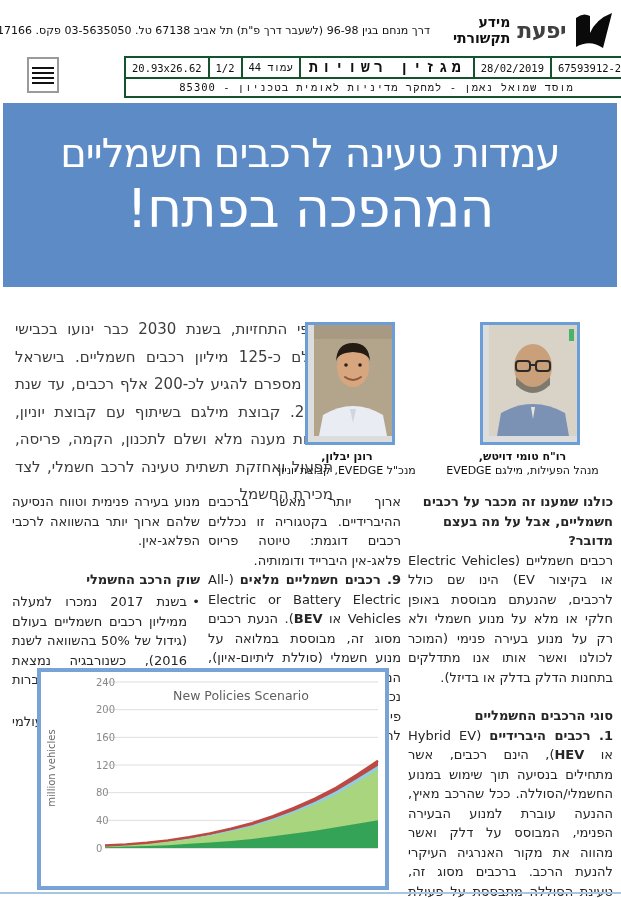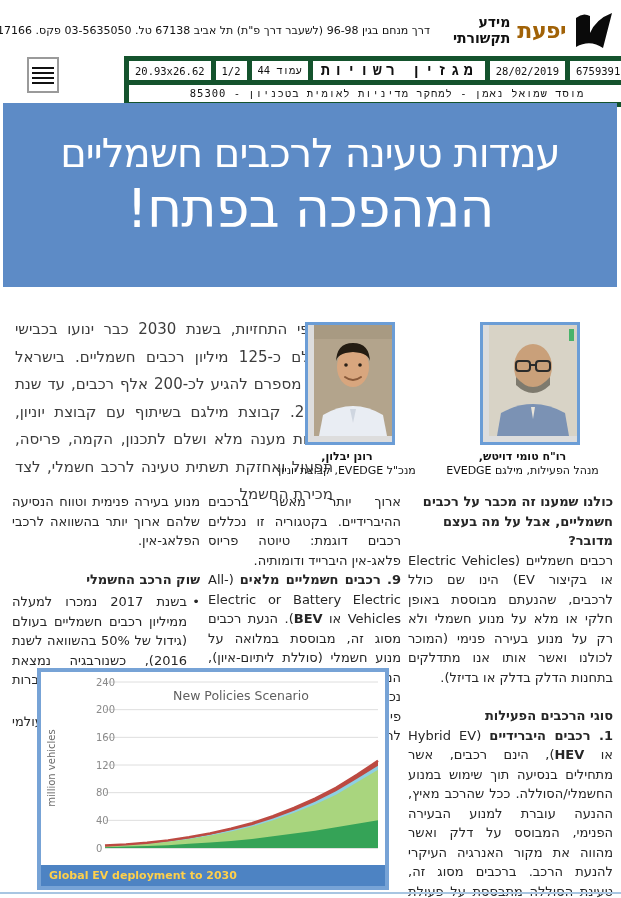--- a/index.html
+++ b/index.html
@@ -3,33 +3,33 @@
 <meta charset="utf-8">
 <style>
   html,body{margin:0;padding:0;background:#fff;}
   .page{position:relative;width:621px;height:898px;background:#fff;overflow:hidden;
         font-family:"DejaVu Sans","Liberation Sans",sans-serif;direction:rtl;color:#222;}
 
   
   .masthead{position:absolute;top:8px;right:6px;left:6px;height:44px;
             display:flex;align-items:center;gap:7px;}
   .logo-mark{flex:0 0 auto;}
-  .brand{font-size:22px;font-weight:bold;color:#a16207;letter-spacing:-0.5px;}
+  .brand{font-size:22px;font-weight:bold;color:#404040;letter-spacing:-0.5px;}
   .brand-sub{font-size:14px;font-weight:bold;color:#111;margin-left:16px;}
   .addr{font-size:11px;color:#111;white-space:nowrap;}
 
   
   .doc-icon{position:absolute;top:57px;left:27px;width:22px;height:26px;border:2px solid #9a9a9a;
             background:#fff;display:flex;flex-direction:column;justify-content:center;gap:3px;padding:3px 3px;box-sizing:content-box;}
   .doc-icon i{display:block;height:2px;background:#111;}
 
   
   .meta-table{position:absolute;top:56px;left:124px;border-collapse:collapse;direction:rtl;
               font-family:"DejaVu Sans Mono","Liberation Mono",monospace;font-size:10.5px;color:#111;}
-  .meta-table td{border:5px solid #14532d;padding:2px 6px;white-space:nowrap;text-align:center;}
+  .meta-table td{border:2px solid #14532d;padding:2px 6px;white-space:nowrap;text-align:center;}
   .meta-table .pub-cell{font-size:15px;font-weight:bold;letter-spacing:4px;padding:0 8px;}
   .meta-table .src-cell{font-size:10.5px;letter-spacing:1px;}
 
   
   .banner{position:absolute;top:103px;left:3px;right:4px;height:184px;text-align:center;color:#fff;font-weight:normal;}
   .banner .l1{font-size:40px;line-height:1.3;padding-top:24px;letter-spacing:-1px;}
   .banner .l2{font-size:54px;line-height:1.1;letter-spacing:-1px;}
 
   
   .intro{position:absolute;top:316px;left:15px;width:318px;margin:0;
@@ -144,21 +144,21 @@
     </svg>
   </figure>
   <figcaption class="caption caption-left">
     <span class="nm">רונן יבלון,</span>
     <span class="rl">מנכ"ל EVEDGE, קבוצת יוניון</span>
   </figcaption>
 
   <div class="col col-right">
       <div class="blk heading"><span class="b">כולנו שמענו זה מכבר על רכבים חשמליים, אבל על מה בעצם מדובר?</span></div>
       <div class="blk para"><span>רכבים חשמליים (Electric Vehicles או בקיצור EV) הינו שם כולל לרכבים, שהנעתם מבוססת באופן חלקי או מלא על מנוע חשמלי ולא רק על מנוע בעירה פנימי (המוכר לכולנו ואשר אותו אנו מתדלקים בתחנות הדלק בדלק או בדיזל).</span></div>
-      <div class="blk heading gap"><span class="b">סוגי הרכבים הפעילות</span></div>
+      <div class="blk heading gap"><span class="b">סוגי הרכבים החשמליים</span></div>
       <div class="blk para"><span class="b">1. רכבים היברידיים</span><span> (Hybrid EV או </span><span class="b">HEV</span><span>), הינם רכבים, אשר מתחילים בנסיעה תוך שימוש במנוע החשמלי/הסוללה. ככל שהרכב מאיץ, ההנעה עוברת למנוע הבעירה הפנימי, המבוסס על דלק ואשר מהווה את מקור האנרגיה העיקרי להנעת הרכב. ברכבים מסוג זה, טעינת הסוללה מתבססת על פעולת בלימת הרכב ומקור החשמל אינו חיצוני. בקטגוריה זו נכללים רכבים דוגמת: טיוטה קאמרי היברייד ודומותיה.</span></div>
     </div>
   <div class="col col-mid">
       <div class="blk para"><span>ארוך יותר מאשר ברכבים ההיברידיים. בקטגוריה זו נכללים רכבים דוגמת: טיוטה פריוס פלאג-אין היברייד ודומותיה.</span></div>
       <div class="blk para"><span class="b">9. רכבים חשמליים מלאים</span><span> (All-Electric or Battery Electric Vehicles או </span><span class="b">BEV</span><span>). הנעת רכבים מסוג זה, מבוססת במלואה על מנוע חשמלי (סוללת ליתיום-איון), הנטען בעמדת טעינה. בקטגוריה זו נכללים רכבים דוגמת: ניסן ליף, פיאט e500, טסלה דגם S ואחרים. לרכבים אלה כאמור, אין כלל</span></div>
     </div>
   <div class="col col-left">
       <div class="blk para"><span>מנוע בעירה פנימית וטווח הנסיעה שלהם ארוך יותר בהשוואה לרכבי הפלאג-אין.</span></div>
       <div class="blk heading gap"><span class="b">שוק הרכב החשמלי</span></div>
       <div class="blk bullet"><span class="marker">•</span><span>בשנת 2017 נמכרו למעלה ממיליון רכבים חשמליים בעולם (גידול של 50% בהשוואה לשנת 2016), כשנורבגיה נמצאת בראש מחנה המדינות העוברות לרכבים חשמליים.</span></div>
@@ -184,18 +184,17 @@
           <text x="55" y="151.83333333333334" text-anchor="end" font-size="10" fill="#8a8a8a">40</text>
           <line x1="64" x2="337" y1="176" y2="176" stroke="#c2c2c2" stroke-width="1"></line>
           <text x="55" y="179.5" text-anchor="end" font-size="10" fill="#8a8a8a">0</text>
           <path d="M64,173.51000000000002 L85,172.40333333333334 L106,170.74333333333334 L127,168.39166666666668 L148,165.21 L169,161.33666666666667 L190,156.63333333333333 L211,151.1 L232,144.18333333333334 L253,135.88333333333333 L274,126.54583333333333 L295,115.825 L316,102.68333333333334 L337,88.85 L337,176 L64,176 Z" fill="#bc4a42"></path>
           <path d="M64,173.7866666666667 L85,172.8875 L106,171.435 L127,169.22166666666666 L148,166.31666666666666 L169,162.72 L190,158.3625 L211,153.175 L232,146.60416666666666 L253,138.65 L274,129.65833333333333 L295,119.28333333333333 L316,106.83333333333333 L337,93.69166666666666 L337,176 L64,176 Z" fill="#8ed0e2"></path>
           <path d="M64,173.925 L85,173.23333333333332 L106,171.85 L127,169.775 L148,167.00833333333333 L169,163.55 L190,159.4 L211,154.55833333333334 L232,148.33333333333334 L253,140.725 L274,132.425 L295,122.74166666666666 L316,110.29166666666667 L337,97.84166666666667 L337,176 L64,176 Z" fill="#a9d57e"></path>
           <path d="M64,175.30833333333334 L85,174.61666666666667 L106,173.925 L127,173.23333333333332 L148,171.85 L169,170.46666666666667 L190,169.08333333333334 L211,167.00833333333333 L232,164.24166666666667 L253,161.475 L274,158.70833333333334 L295,155.25 L316,151.79166666666666 L337,148.33333333333334 L337,176 L64,176 Z" fill="#35a357"></path>
           <path d="M64,173.51000000000002 L85,172.40333333333334 L106,170.74333333333334 L127,168.39166666666668 L148,165.21 L169,161.33666666666667 L190,156.63333333333333 L211,151.1 L232,144.18333333333334 L253,135.88333333333333 L274,126.54583333333333 L295,115.825 L316,102.68333333333334 L337,88.85" fill="none" stroke="#bc4a42" stroke-width="2.4" stroke-linejoin="round"></path>
         </svg>
     </div>
-    <div class="chart-caption">Global EV deployment to 2030</div>
   </div>
 
   <div class="bottom-rule"></div>
 
 </div>
 
 </body></html>

